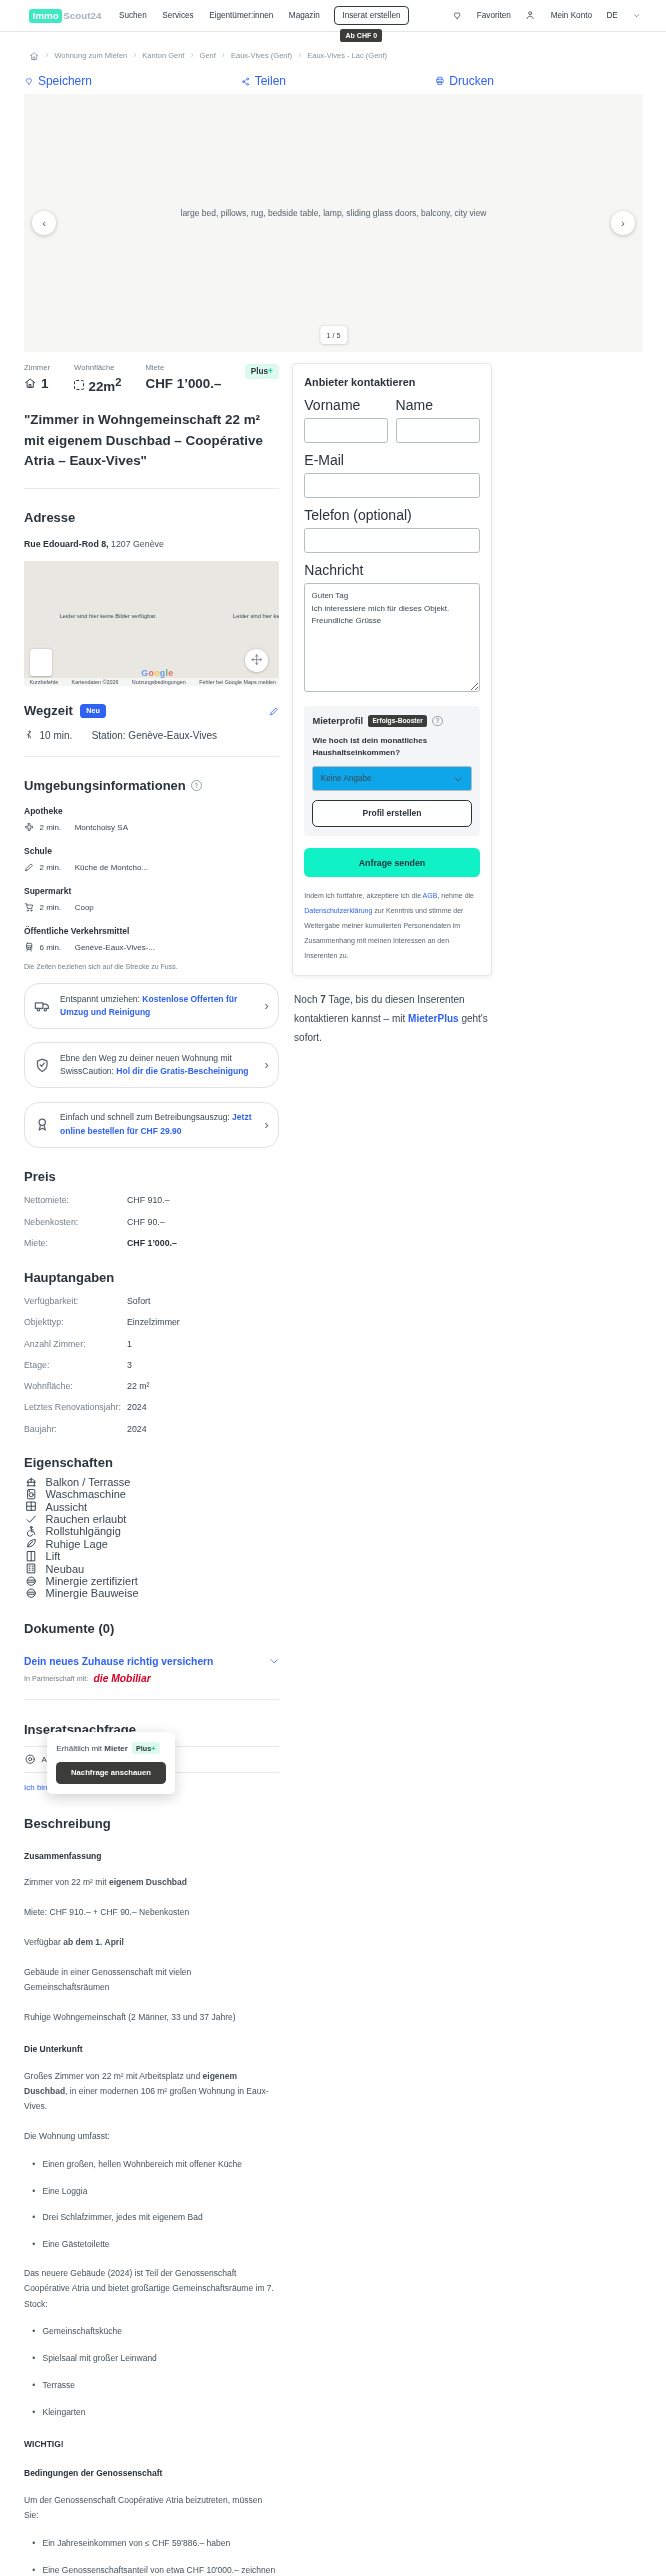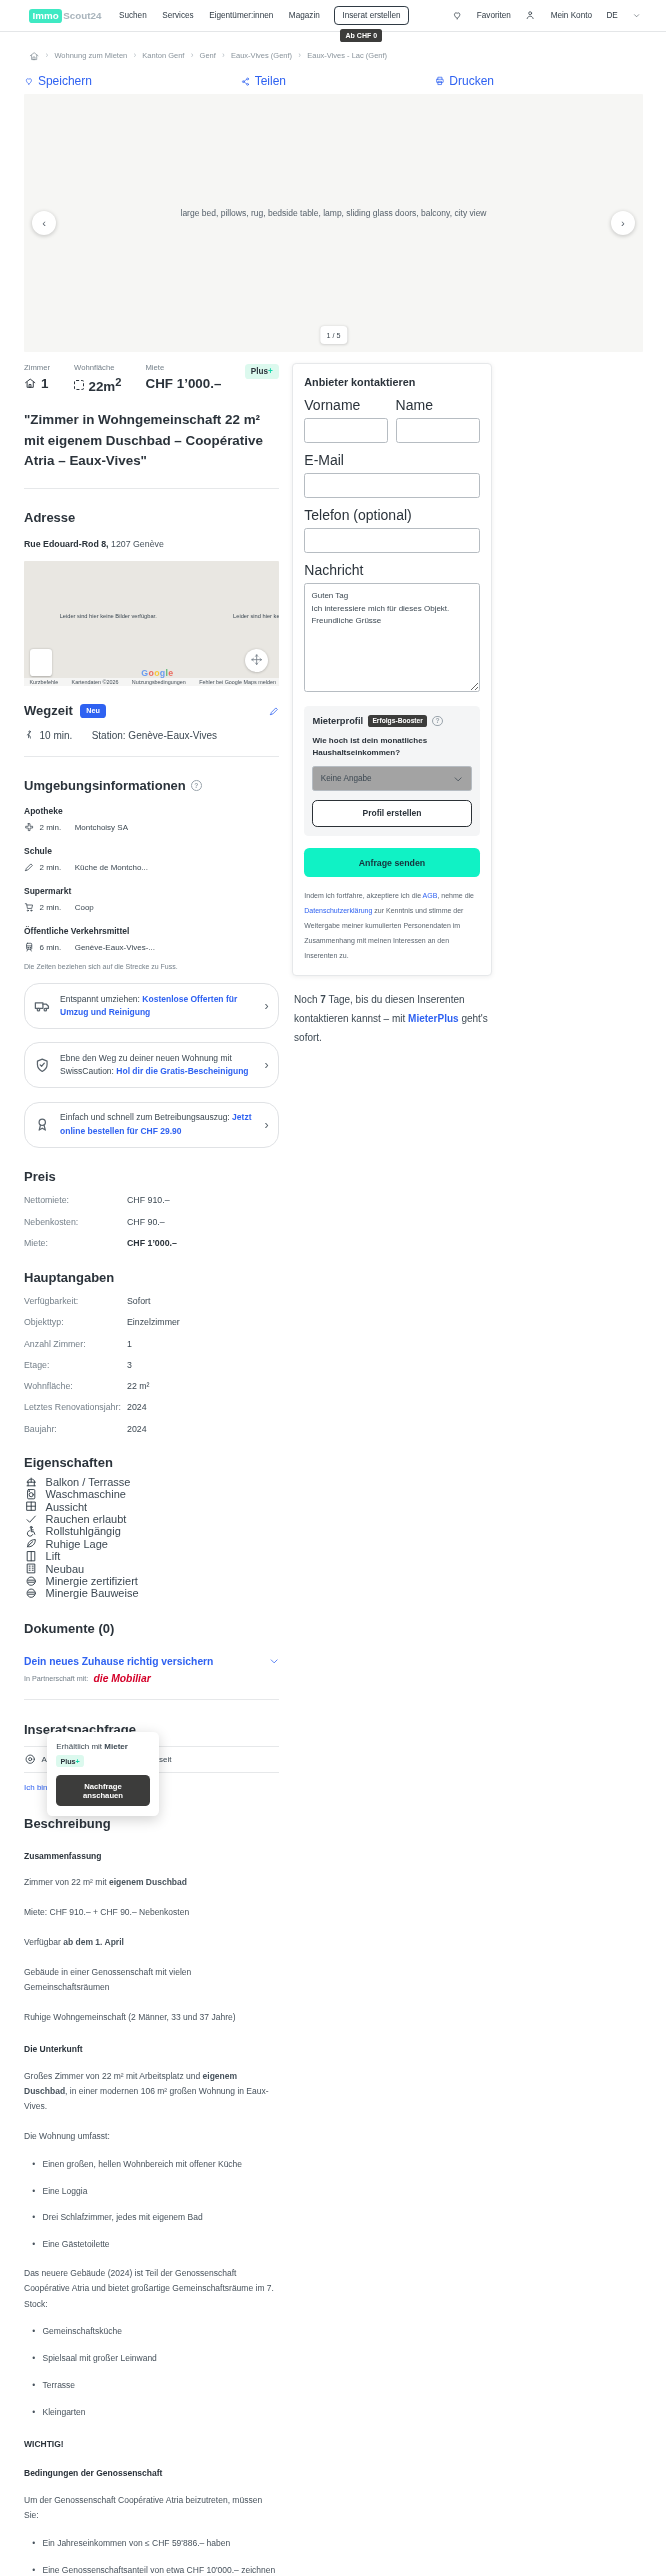--- a/index.html
+++ b/index.html
@@ -93,21 +93,21 @@
   .vers{display:flex;align-items:flex-start;margin-top:19.6px}
   .vers-tt{color:#2f62f1;font-weight:700;font-size:10.3px;cursor:pointer}
   .vers-sub{margin-top:6.2px;font-size:7.2px;color:#75808a;display:flex;align-items:center;gap:5.2px}
   .mobiliar{color:#d40029;font-weight:700;font-size:10.3px;font-style:italic}
   .vers .chevd{margin-left:auto;color:#2f62f1}
   
   .nf-wrap{position:relative;margin-top:9.3px}
   .nf-row{display:flex;align-items:center;height:27px;border-top:0.5px solid #e6e8ea;border-bottom:0.5px solid #e6e8ea;font-size:8px;color:#3c4852}
   .nf-row .frag2{margin-left:101px}
   .nf-link{display:inline-block;margin-top:10.3px;color:#2f62f1;font-size:8px;cursor:pointer}
-  .nf-pop{position:absolute;left:23px;top:-14.4px;width:112px;background:#fff;border-radius:5.2px;box-shadow:0 3.1px 12.4px rgba(0,0,0,.18);padding:10.3px 9.3px;z-index:6}
+  .nf-pop{position:absolute;left:23px;top:-14.4px;width:128px;background:#fff;border-radius:5.2px;box-shadow:0 3.1px 12.4px rgba(0,0,0,.18);padding:10.3px 9.3px;z-index:6}
   .nf-pop .l1{font-size:8px;color:#3c4852;display:flex;align-items:center;gap:4.1px;flex-wrap:wrap}
   .mini-plus{background:#dcf9ee;border-radius:3.1px;padding:1.5px 4.1px;font-weight:700;font-size:7.2px;color:#2b333b}
   .mini-plus .pp{color:#0fd3a8}
   .btn-dark{background:#3c3c3b;color:#fff;font-weight:700;border:none;border-radius:4.6px;cursor:pointer}
   .nf-pop .btn-dark{margin-top:8.2px;padding:6.2px 8.2px;font-size:7.7px;width:100%}
   
   .desc{font-size:8.5px}
   .desc.b{font-weight:700;color:#2b333b;margin-top:19.6px}
   .desc.p{margin-top:14.4px;color:#47525c;line-height:1.8}
   .desc.li{margin-top:12.4px;color:#47525c;line-height:1.7;padding-left:18.5px;position:relative}
@@ -118,21 +118,21 @@
   .f-row2{display:flex;gap:7.2px}
   .f-field{margin-top:9.3px;flex:1}
   .f-field label{display:block;font-weight:400;font-size:14px;color:#2b333b;margin-bottom:4.6px}
   .f-field input{width:100%;height:25px;border:0.5px solid #b6bcc2;border-radius:2.6px;padding:0 6.2px;font-size:8.2px;font-family:inherit}
   .f-field textarea{width:100%;height:109px;border:0.5px solid #b6bcc2;border-radius:2.6px;padding:6.2px;font-size:8px;font-family:inherit;color:#3c4852;line-height:1.6;resize:both}
   .mieterbox{background:#f4f5f6;border-radius:4.6px;padding:9.3px 8.2px;margin-top:12.4px}
   .mb-head{display:flex;align-items:center;gap:5.2px}
   .mb-head .t{font-weight:700;font-size:9.3px;color:#2b333b}
   .badge-booster{background:#3c3c3b;color:#fff;font-weight:700;font-size:6.7px;padding:2.1px 4.1px;border-radius:2.6px}
   .mb-q{font-weight:700;font-size:8px;color:#2b333b;margin-top:8.2px;line-height:1.6}
-  .mb-select{margin-top:6.2px;height:25px;background:#a3a3a3;border:0.5px solid #b6bcc2;border-radius:2.6px;display:flex;align-items:center;justify-content:space-between;padding:0 7.2px;font-size:8.2px;color:#3c4852;cursor:pointer}
+  .mb-select{margin-top:6.2px;height:25px;background:#0ea5e9;border:0.5px solid #b6bcc2;border-radius:2.6px;display:flex;align-items:center;justify-content:space-between;padding:0 7.2px;font-size:8.2px;color:#3c4852;cursor:pointer}
   .btn-outline{width:100%;margin-top:8.2px;height:27px;background:#fff;border:1px solid #2b3136;border-radius:5.2px;font-weight:700;font-size:8.5px;color:#2b333b;cursor:pointer;font-family:inherit}
   .btn-send{width:100%;margin-top:12.4px;height:29px;background:#10f2c5;border:none;border-radius:5.2px;font-weight:700;font-size:8.8px;color:#17323c;cursor:pointer;font-family:inherit}
   .legal{margin-top:10.3px;font-size:7px;line-height:2.15;color:#5c6670}
   .side-note{margin-top:13.4px;font-size:10px;line-height:1.9;color:#3c4852;padding:0 2.1px}
 </style>
 </head>
 <body>
 
 <header class="hdr">
   <div class="logo">

